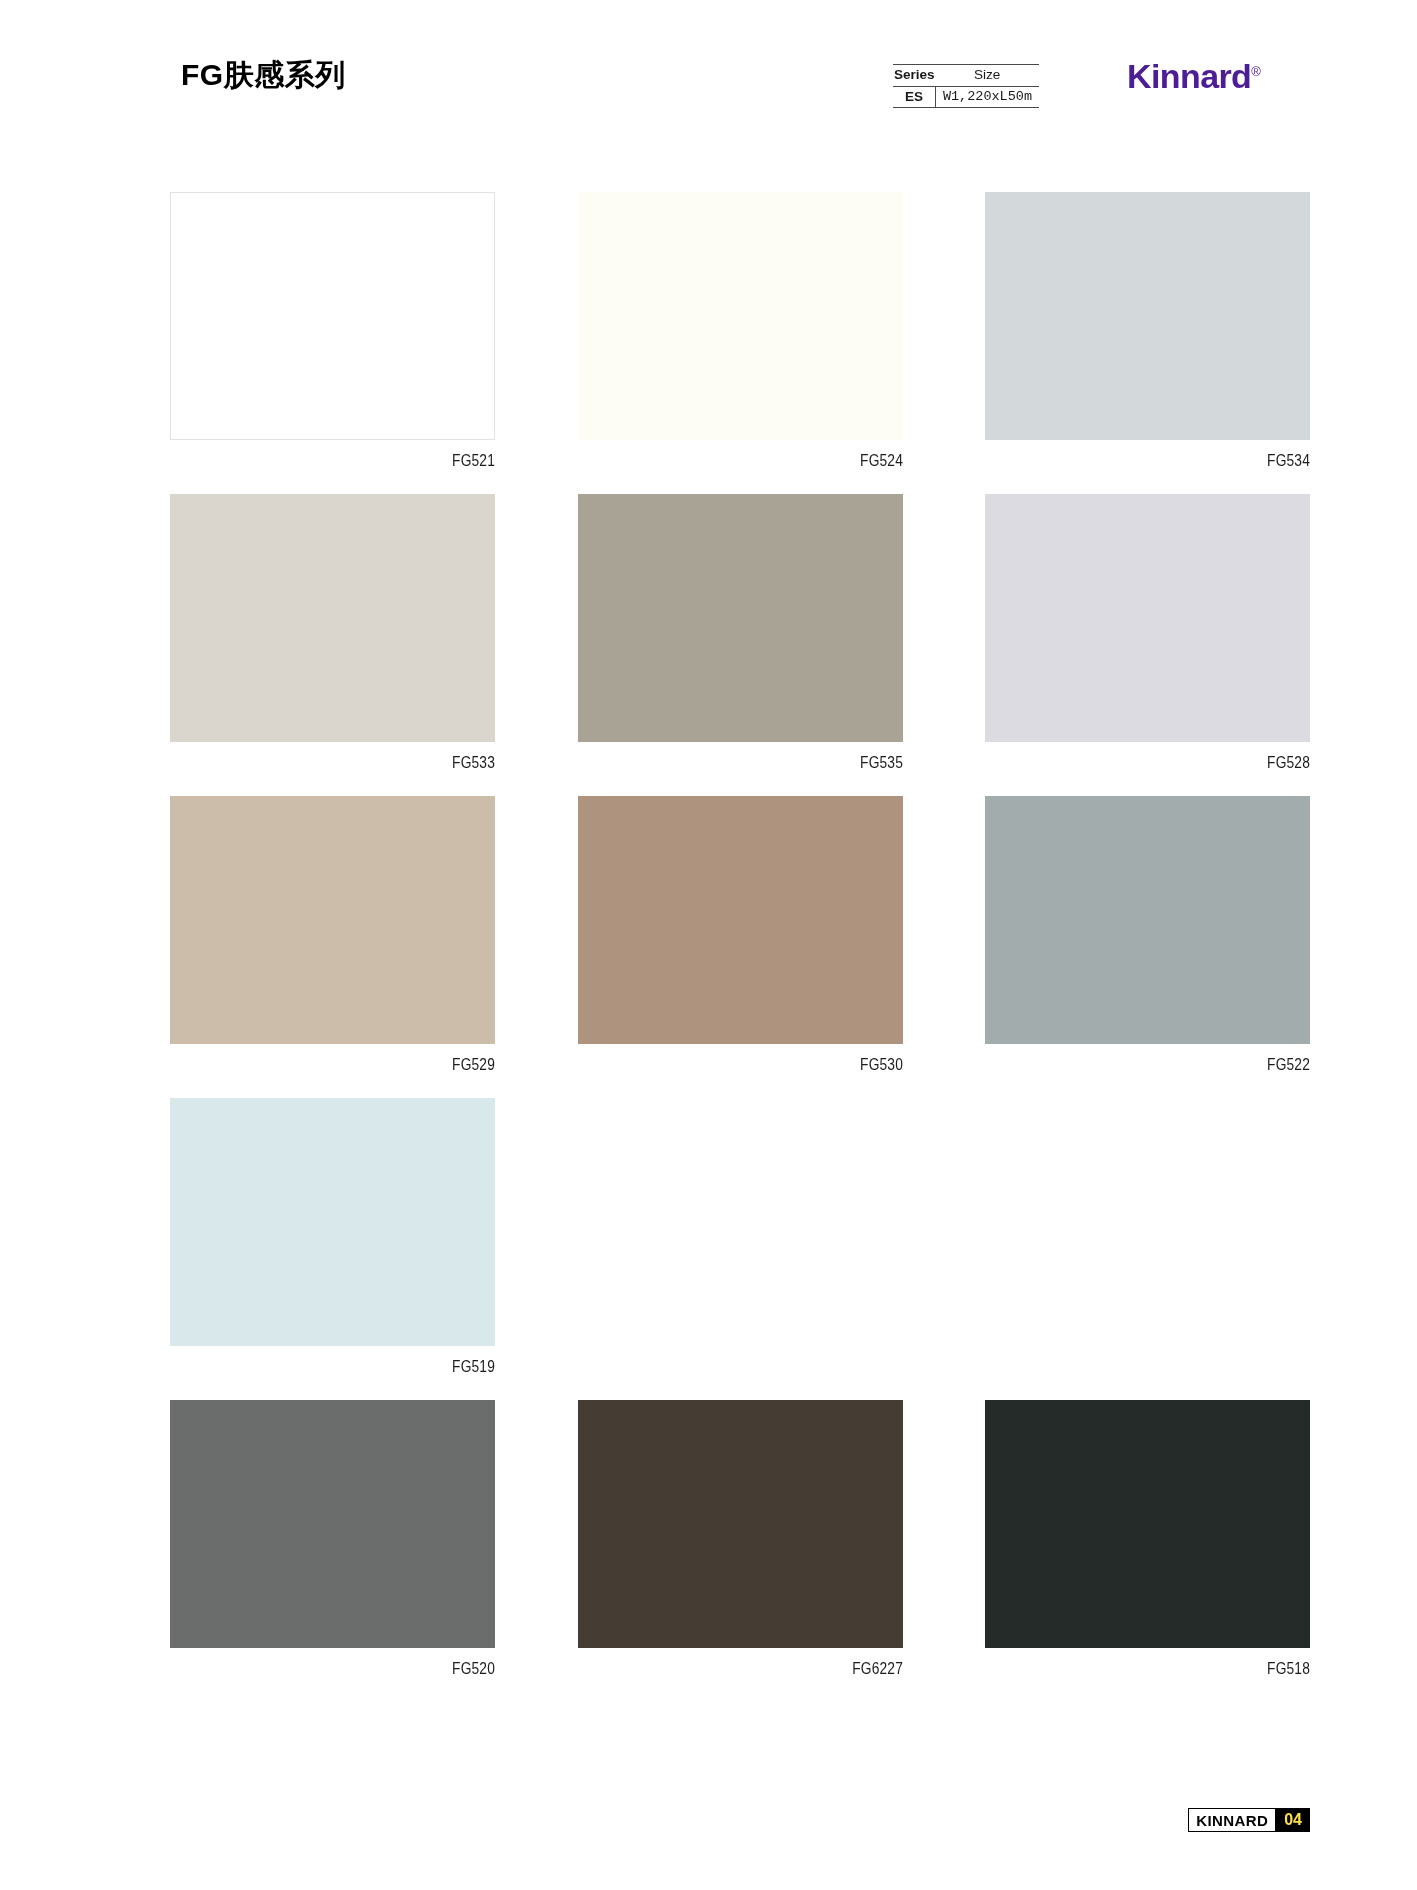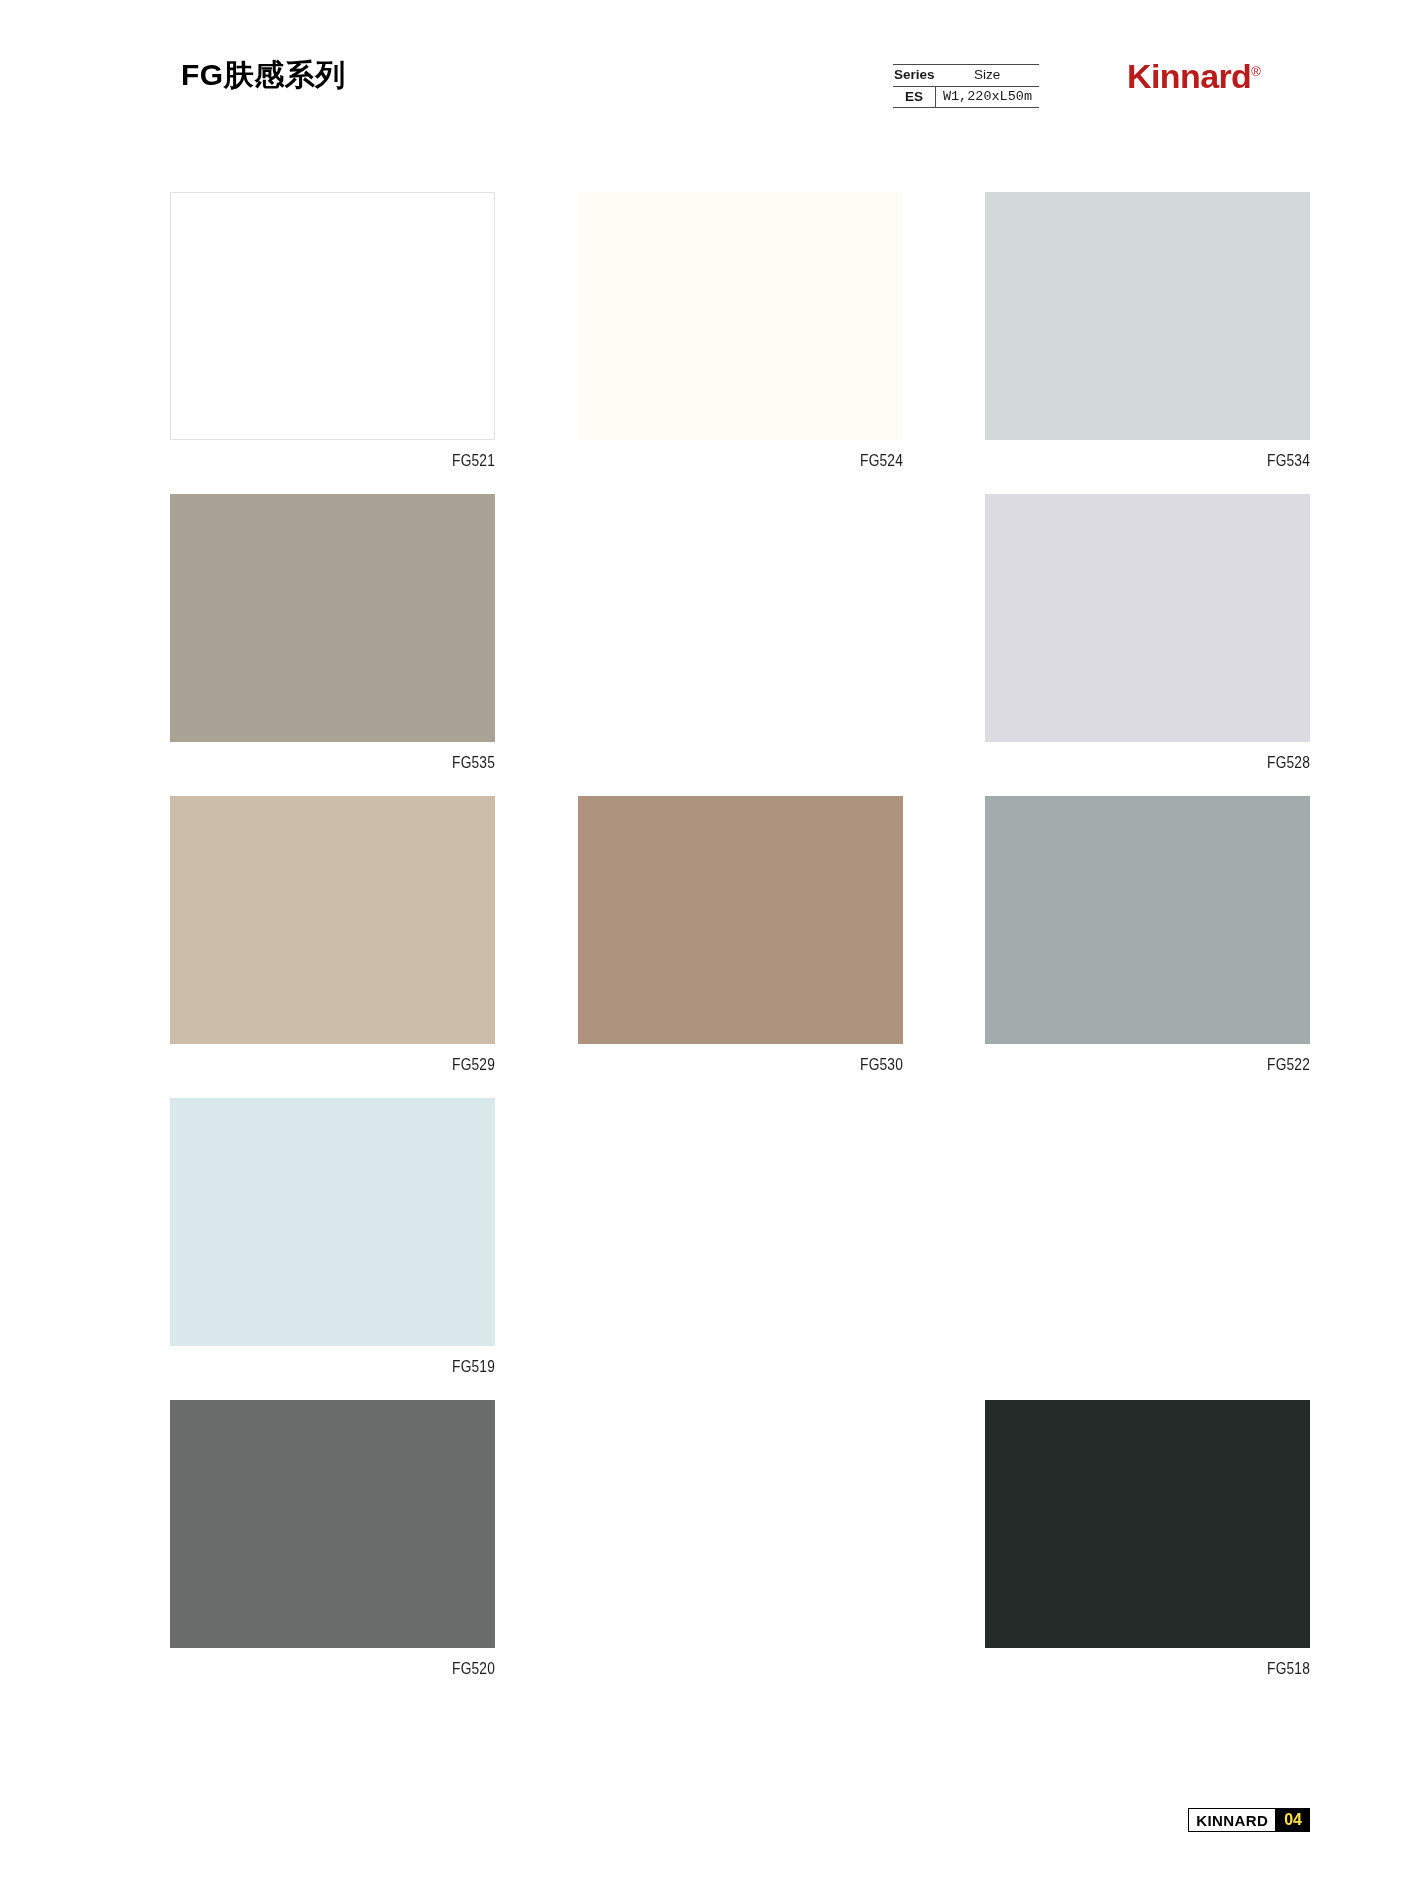--- a/index.html
+++ b/index.html
@@ -63,21 +63,21 @@
   .spec-table .row-val .cell-size { border-left: 1.2px solid #4a4a4a; font-family: Liberation Mono, monospace; }
 
   
   .brand-logo {
     position: absolute;
     left: 1127px;
     top: 57px;
     font-size: 34px;
     font-weight: bold;
     letter-spacing: -0.6px;
-    color: #b91c1c;
+    color: #4c1d95;
     white-space: nowrap;
   }
   .brand-logo .reg {
     font-size: 13px;
     vertical-align: super;
     font-weight: normal;
     letter-spacing: 0;
   }
 
   
@@ -185,20 +185,24 @@
         <div class="swatch-chip" style="background-color: rgb(253, 252, 245);"></div>
         <div class="swatch-label">FG524</div>
       </div>
       <div class="swatch-cell">
         <div class="swatch-chip" style="background-color: rgb(211, 216, 218);"></div>
         <div class="swatch-label">FG534</div>
       </div>
     </div>
     <div class="swatch-row">
       <div class="swatch-cell">
+        <div class="swatch-chip" style="background-color: rgb(219, 214, 205);"></div>
+        <div class="swatch-label">FG533</div>
+      </div>
+      <div class="swatch-cell">
         <div class="swatch-chip" style="background-color: rgb(169, 163, 150);"></div>
         <div class="swatch-label">FG535</div>
       </div>
       <div class="swatch-cell">
         <div class="swatch-chip" style="background-color: rgb(220, 219, 226);"></div>
         <div class="swatch-label">FG528</div>
       </div>
     </div>
     <div class="swatch-row">
       <div class="swatch-cell">
@@ -217,20 +221,24 @@
     <div class="swatch-row">
       <div class="swatch-cell">
         <div class="swatch-chip" style="background-color: rgb(216, 232, 235);"></div>
         <div class="swatch-label">FG519</div>
       </div>
     </div>
     <div class="swatch-row">
       <div class="swatch-cell">
         <div class="swatch-chip" style="background-color: rgb(106, 109, 108);"></div>
         <div class="swatch-label">FG520</div>
+      </div>
+      <div class="swatch-cell">
+        <div class="swatch-chip" style="background-color: rgb(69, 61, 52);"></div>
+        <div class="swatch-label">FG6227</div>
       </div>
       <div class="swatch-cell">
         <div class="swatch-chip" style="background-color: rgb(36, 43, 40);"></div>
         <div class="swatch-label">FG518</div>
       </div>
     </div>
   </div>
 
 <div class="footer">
   <div class="footer-brand">KINNARD</div>

